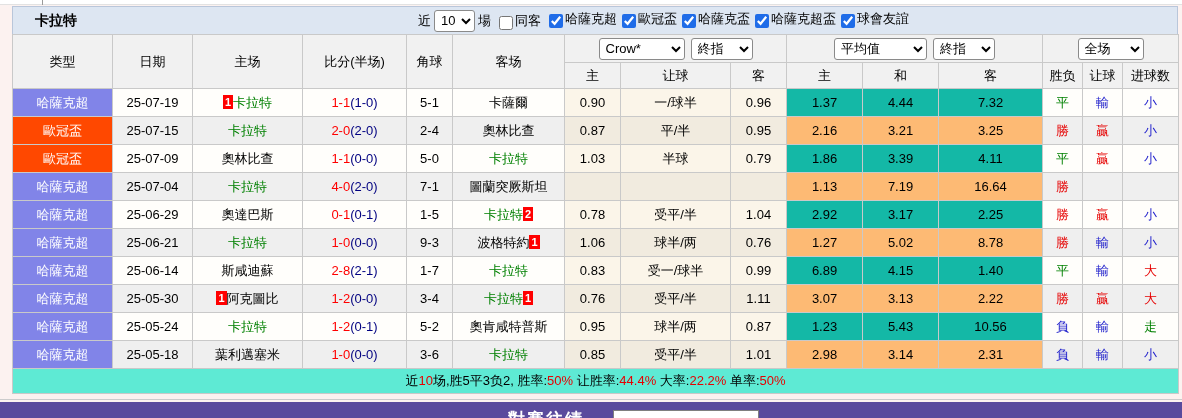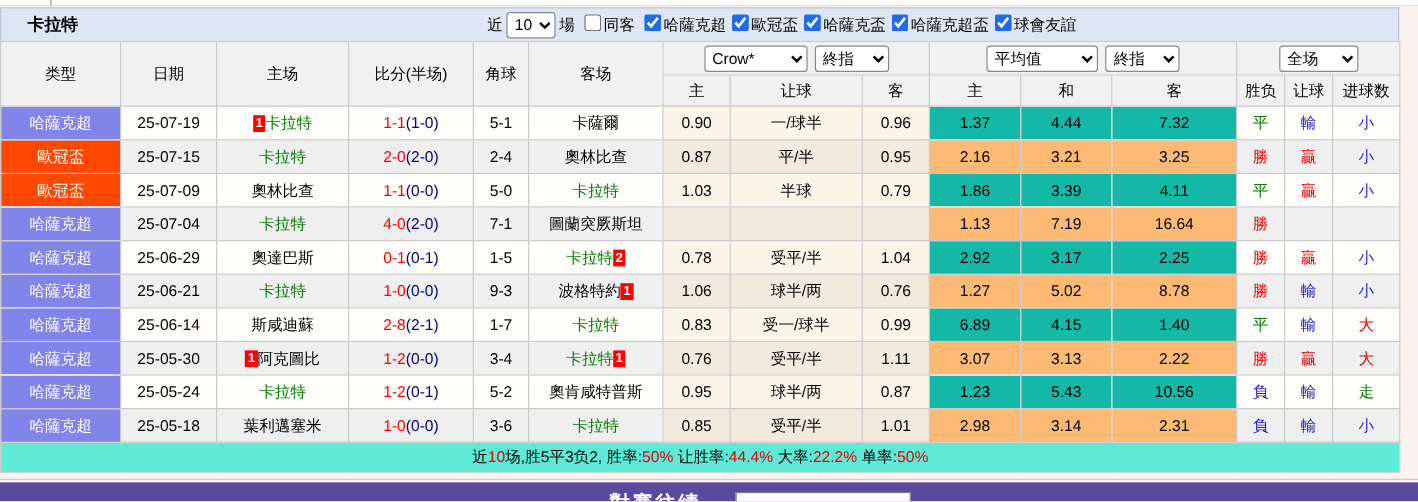--- a/index.html
+++ b/index.html
@@ -1,26 +1,26 @@
 <!DOCTYPE html>
 <html><head>
 <meta charset="utf-8">
 <style>
   *{box-sizing:border-box}
   html,body{margin:0;padding:0}
   body{font-family:"Liberation Sans","DejaVu Sans",sans-serif}
   .page{position:relative;width:1182px;height:418px;background:#fcf2f0;overflow:hidden}
   .top-strip{position:absolute;top:0;left:0;width:100%;height:5px;background:#fff;border-bottom:1px solid #e2e2e2}
   .top-strip::after{content:"";position:absolute;left:42px;top:0;width:1px;height:5px;background:#9a9a9a}
-  .wrap{position:absolute;left:0;top:6px;width:1166px}
+  .wrap{position:absolute;left:12px;top:6px;width:1166px}
   .team-bar{height:28px;background:#dde6f2;border:1px solid #b9c6da;border-bottom:none;display:flex;align-items:center}
   .team-title{font-weight:bold;font-size:14px;color:#000;margin-left:22px}
   .tb-controls{margin-left:auto;margin-right:268px;display:flex;align-items:center;gap:3px;font-size:13px;color:#000}
   select{font-size:13px;height:22px;background:#fff;border:1px solid #8a8a8a;border-radius:3px;padding:0 2px}
-  .cb{display:inline-flex;align-items:flex-start}
+  .cb{display:inline-flex;align-items:flex-end}
   input[type=checkbox]{accent-color:#1f6ce8;width:14px;height:14px;margin:0 2px 0 5px}
   table{border-collapse:collapse;width:1166px;table-layout:fixed;background:#fff;font-size:13px;color:#000}
   th,td{border:1px solid #c9c9c9;text-align:center;padding:0;overflow:hidden;white-space:nowrap}
   thead th{background:#f1f1f1;font-weight:normal}
   thead tr.sel-row th{height:28px}
   thead tr.sub-row th{height:26px}
   .selth select{margin:0 3px}
   tbody tr{height:28px}
   tbody tr.odd{background:#fffefb}
   tbody tr.even{background:#efefef}

